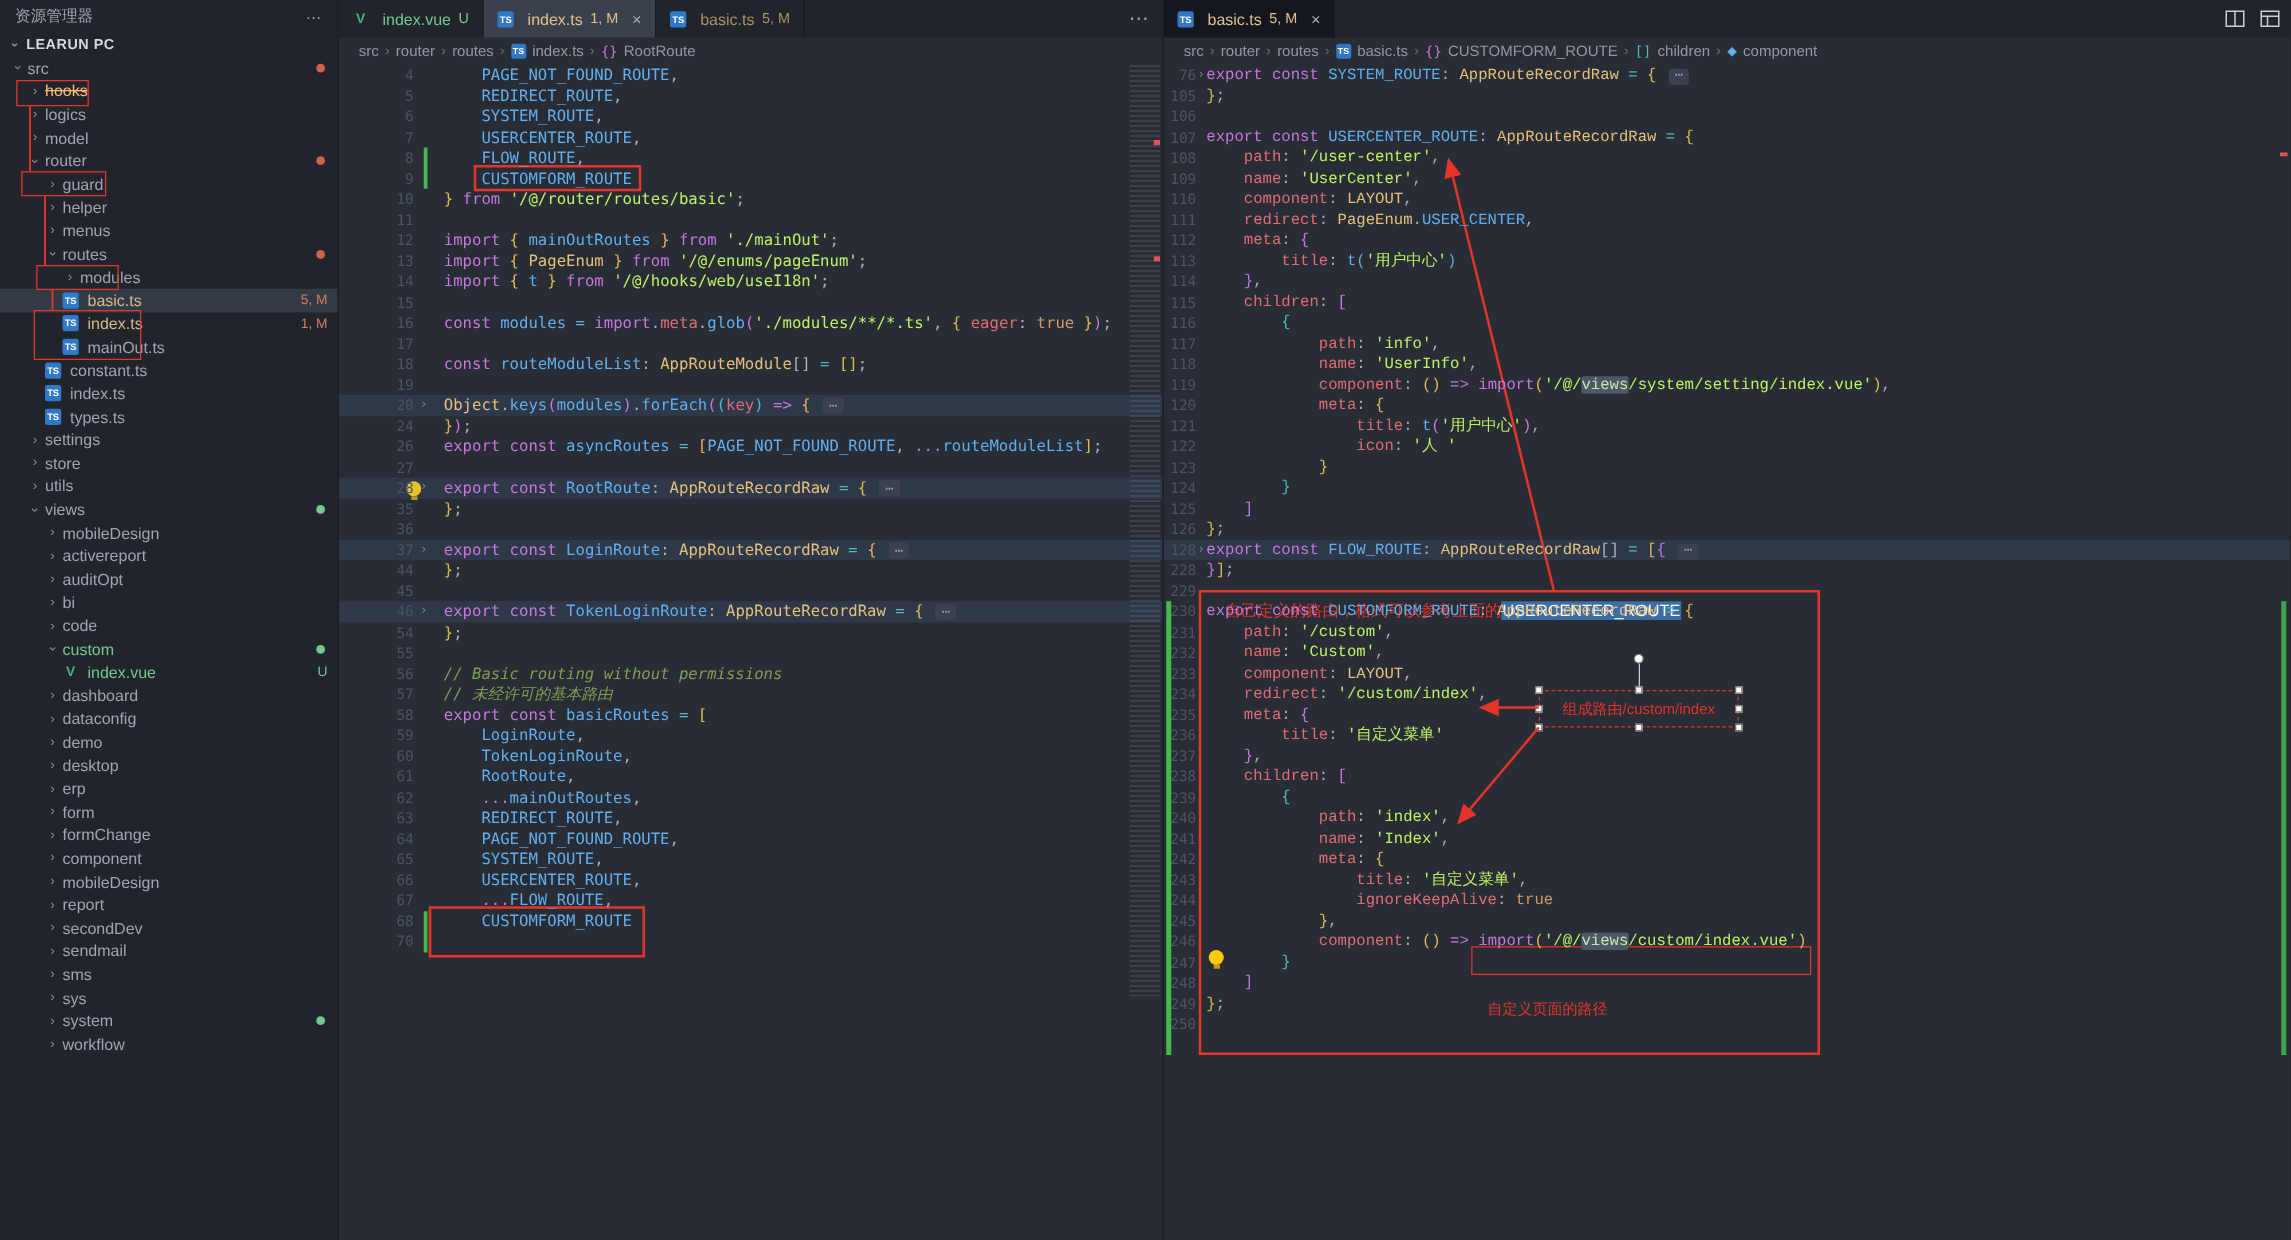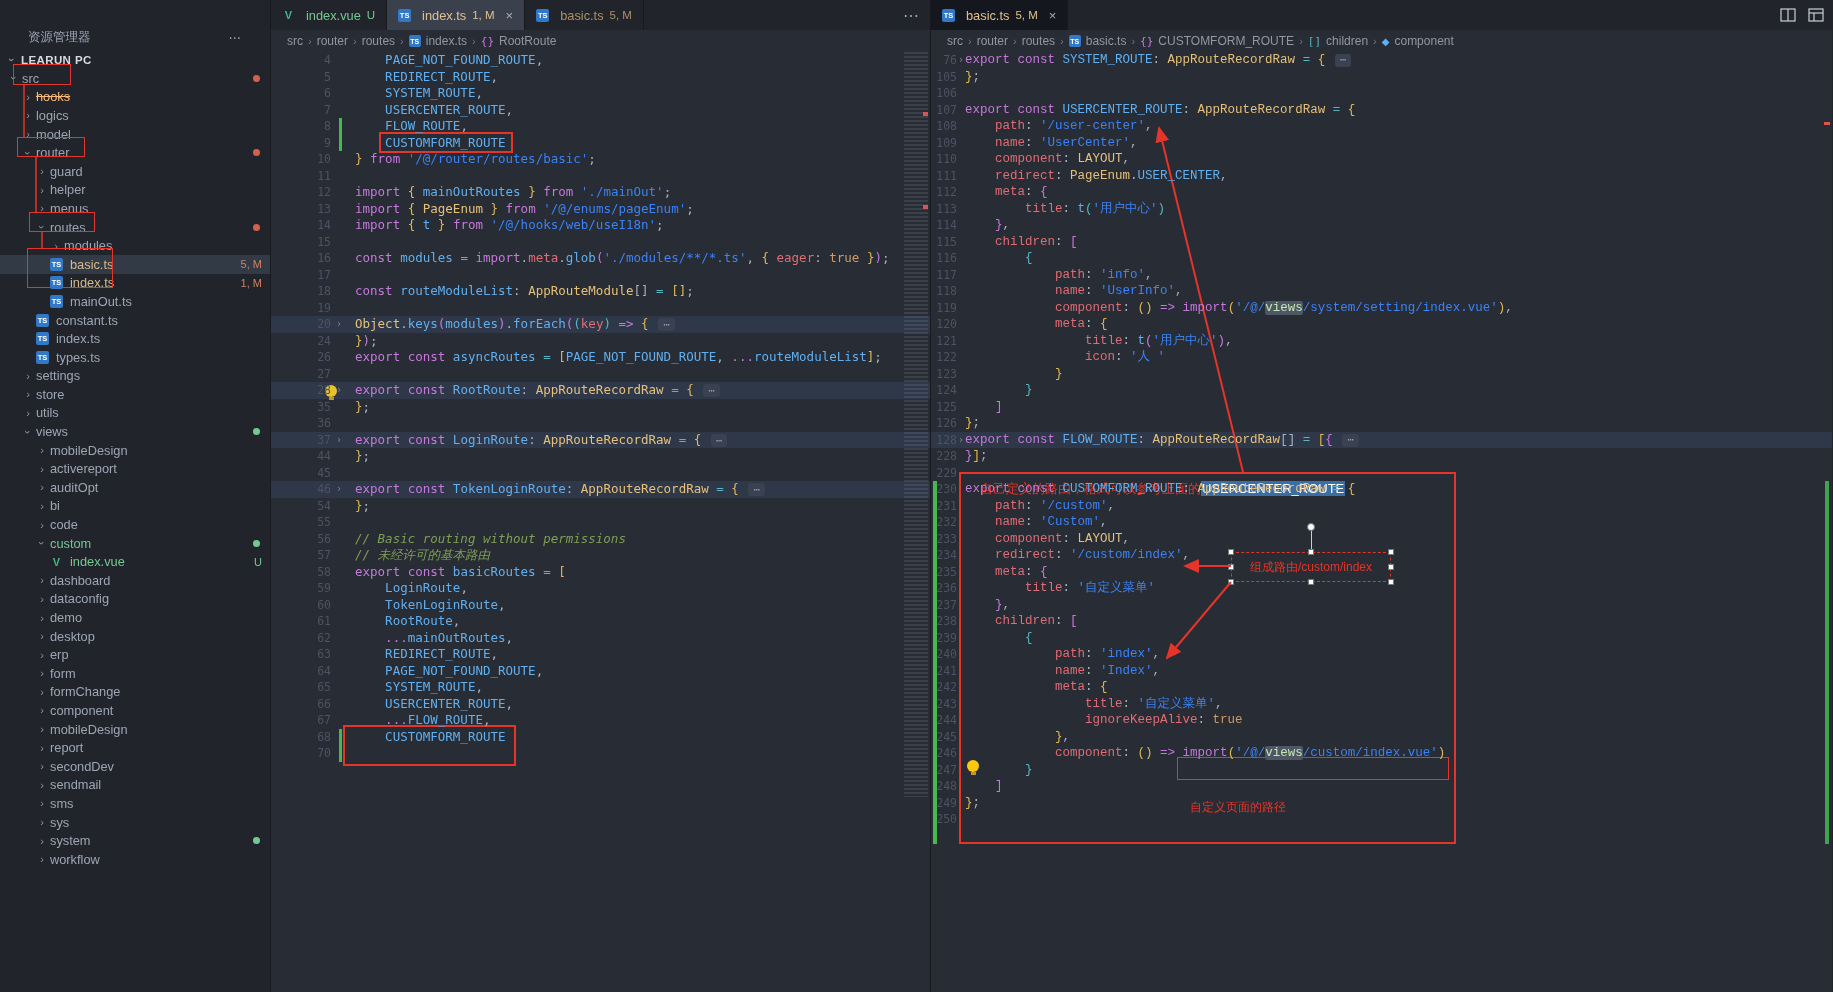--- a/index.html
+++ b/index.html
@@ -6,21 +6,21 @@
   html,body { margin:0; padding:0; }
   body {
     width:1833px; height:992px; overflow:hidden; position:relative;
     background:#21252b; color:#abb2bf;
     font-family:"Liberation Sans", sans-serif;
   }
   .app { display:flex; width:1833px; height:992px; }
 
   
   .sidebar { width:271px; flex:none; background:#21252b; position:relative; border-right:1px solid #181a1f; }
-  .sb-header { height:26px; display:flex; align-items:center; justify-content:space-between; padding:0 28px; color:#9da5b4; font-size:12.5px;margin-top:24px; }
+  .sb-header { height:26px; display:flex; align-items:center; justify-content:space-between; padding:0 12px; color:#9da5b4; font-size:12.5px; }
   .sb-more { color:#9da5b4; cursor:pointer; letter-spacing:1px; }
   .project { height:19px; display:flex; align-items:center; font-weight:bold; font-size:11.5px; color:#d7dae0; padding-left:6px; letter-spacing:.4px; }
   .project .chev { margin-right:3px; }
   .tree { position:relative; }
   .trow { height:18.6px; display:flex; align-items:center; font-size:12.8px; color:#9da5b4; position:relative; white-space:nowrap; }
   .trow.sel { background:#323a45; }
   .chev { width:12px; flex:none; font-size:11px; color:#8a919d; display:inline-block; text-align:center; transition:none; }
   .chev.open { transform:rotate(90deg); }
   .ficon.ts { width:13px; height:13px; flex:none; background:#3178c6; color:#fff; font-size:7.5px; font-weight:bold; display:flex; align-items:center; justify-content:center; border-radius:2px; margin-right:5px; }
   .ficon.vue { color:#41b883; font-weight:bold; font-size:11px; width:13px; flex:none; margin-right:5px; text-align:center; }
@@ -67,21 +67,21 @@
   .fc { color:#7d8590; flex:none; text-align:center; font-size:10px; }
   .mid .glyph { width:14px; flex:none; }
   .mid .ln { width:46px; }
   .mid .fc { width:16px; }
   .mid .ct { margin-left:8px; }
   .right .glyph { width:0; flex:none; }
   .right .ln { width:26px; }
   .right .fc { width:8px; }
   .right .ct { margin-left:0;font-family:Liberation Mono, monospace; }
 
-  .pl { color:#abb2bf; } .kw { color:#c678dd; } .str { color:#3b82f6; }
+  .pl { color:#abb2bf; } .kw { color:#c678dd; } .str { color:#bef264; }
   .id { color:#61afef; } .ty { color:#e5c07b; } .pr { color:#e06c75; }
   .nu { color:#d19a66; } .op { color:#56b6c2; }
   .cm { color:#7f9f54; font-style:italic; }
   .b1 { color:#e0b952; } .b2 { color:#c678dd; } .b3 { color:#56b6c2; }
   .strsel { color:#c8e6b0; background:#4d5766; border-radius:2px; }
   .fold { display:inline-block; background:#3a4150; color:#959eab; border-radius:3px; padding:0 5px; margin-left:2px; font-size:11px; line-height:13px; align-self:center; }
 
   .gbar { position:absolute; width:3px; background:#45b94d; }
   .mid .gbar { left:68px; }
   .right .gbar { left:2px; width:4px; }

